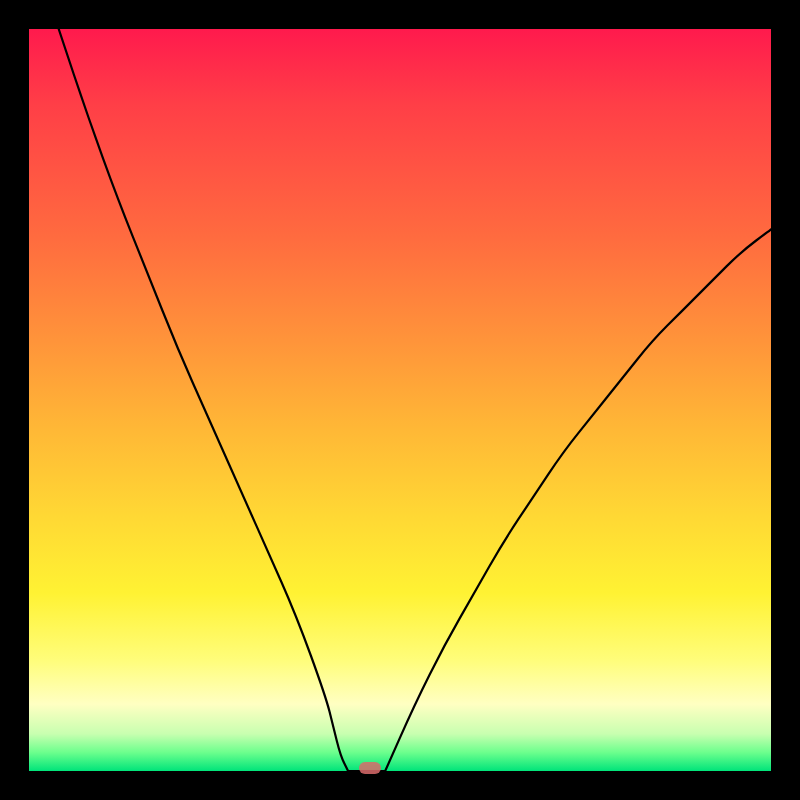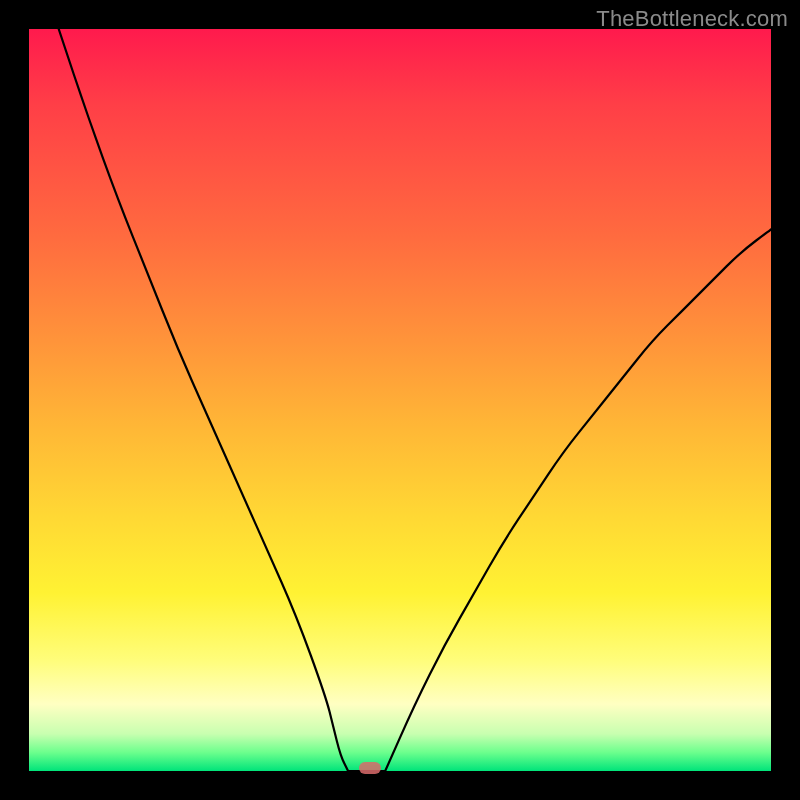--- a/index.html
+++ b/index.html
@@ -73,14 +73,13 @@
 <div class="frame">
   <div class="plot-area">
 
     <svg class="curve" viewBox="0 0 742 742" preserveAspectRatio="none">
       <path id="curve-path" fill="none" stroke="#000" stroke-width="2.2" stroke-linecap="round" d="M 29.7 0.0 Q 29.7 0.0 44.5 44.5 Q 59.4 89.0 74.2 129.8 Q 89.0 170.7 103.9 207.8 Q 118.7 244.9 133.6 282.0 Q 148.4 319.1 163.2 352.5 Q 178.1 385.8 192.9 419.2 Q 207.8 452.6 222.6 486.0 Q 237.4 519.4 252.3 552.8 Q 267.1 586.2 282.0 627.0 Q 296.8 667.8 300.5 682.6 Q 304.2 697.5 307.9 712.3 Q 311.6 727.2 315.4 734.6 Q 319.1 742.0 319.1 742.0 Q 319.1 742.0 322.8 742.0 Q 326.5 742.0 330.2 742.0 Q 333.9 742.0 337.6 742.0 Q 341.3 742.0 345.0 742.0 Q 348.7 742.0 352.4 742.0 Q 356.2 742.0 356.2 742.0 Q 356.2 742.0 371.0 708.6 Q 385.8 675.2 400.7 645.5 Q 415.5 615.9 430.4 589.9 Q 445.2 563.9 460.0 538.0 Q 474.9 512.0 489.7 489.7 Q 504.6 467.5 519.4 445.2 Q 534.2 422.9 549.1 404.4 Q 563.9 385.8 578.8 367.3 Q 593.6 348.7 608.4 330.2 Q 623.3 311.6 638.1 296.8 Q 653.0 282.0 667.8 267.1 Q 682.6 252.3 697.5 237.4 Q 712.3 222.6 727.2 211.5 T 742.0 200.3"></path>
     </svg>
 
     <div id="marker" class="marker" style="left: 330.32px; top: 733px;"></div>
 
   </div>
-  <div class="watermark">TheBottleneck.com</div>
 </div>
 
 </body></html>

